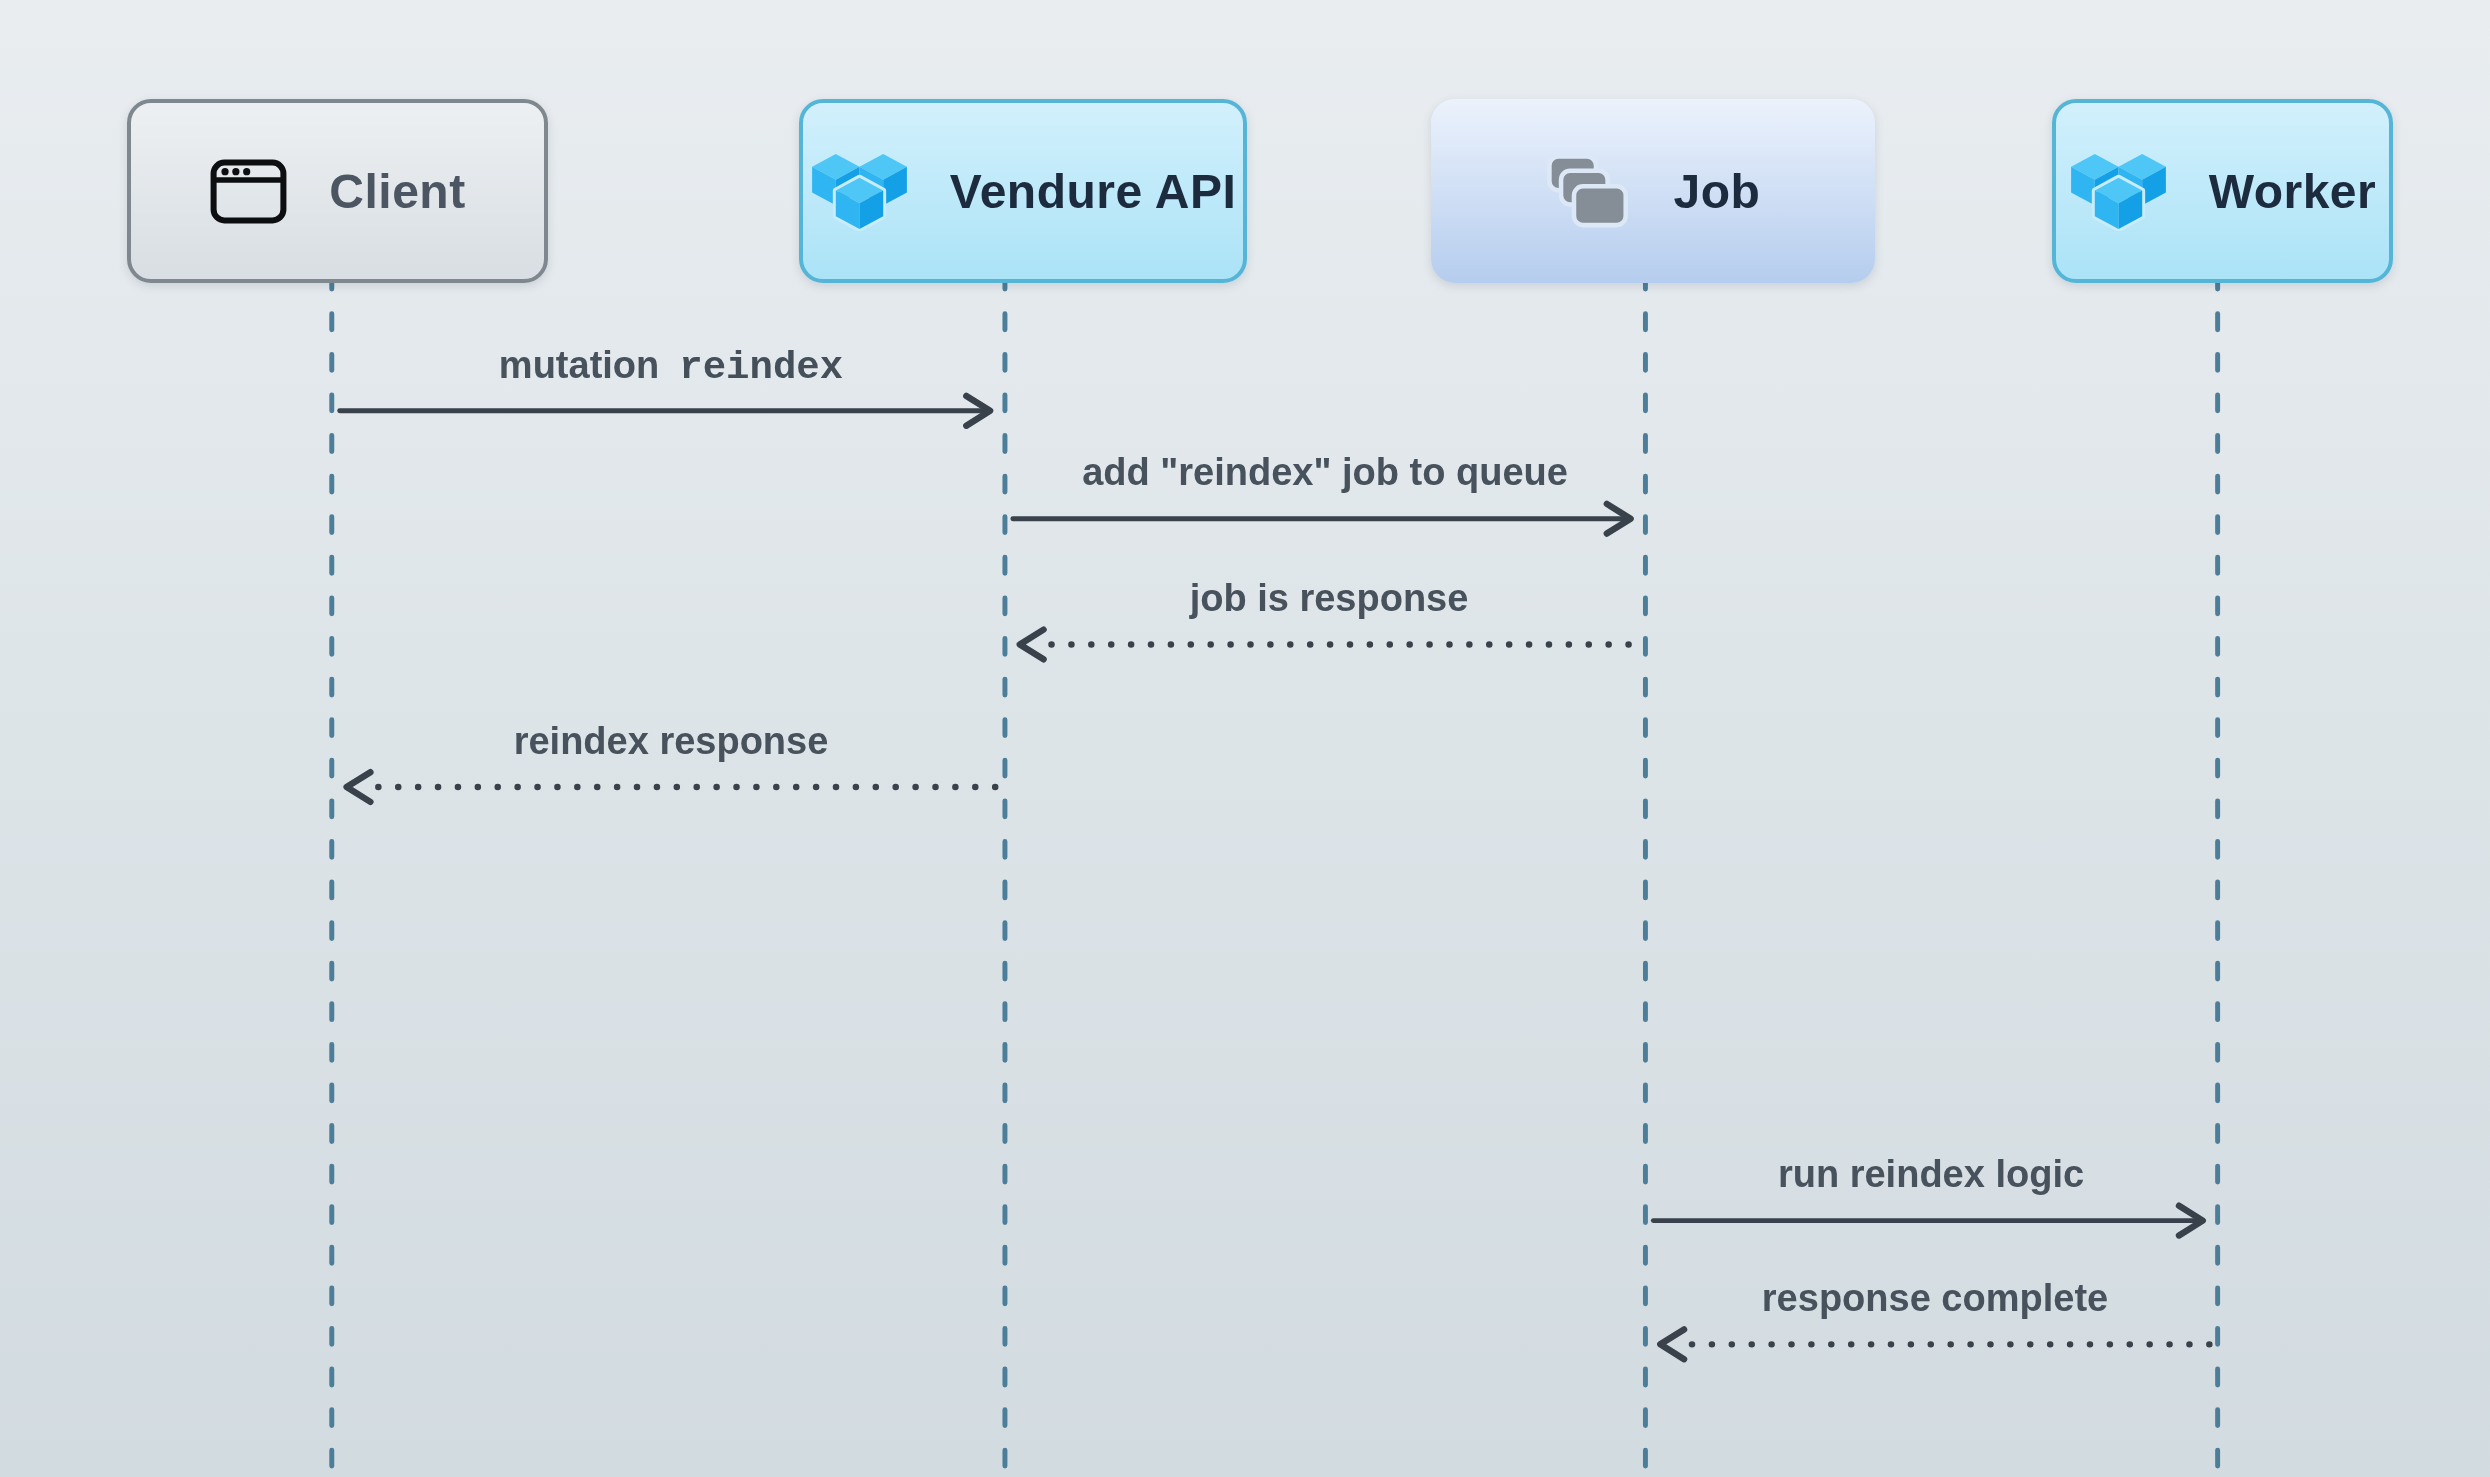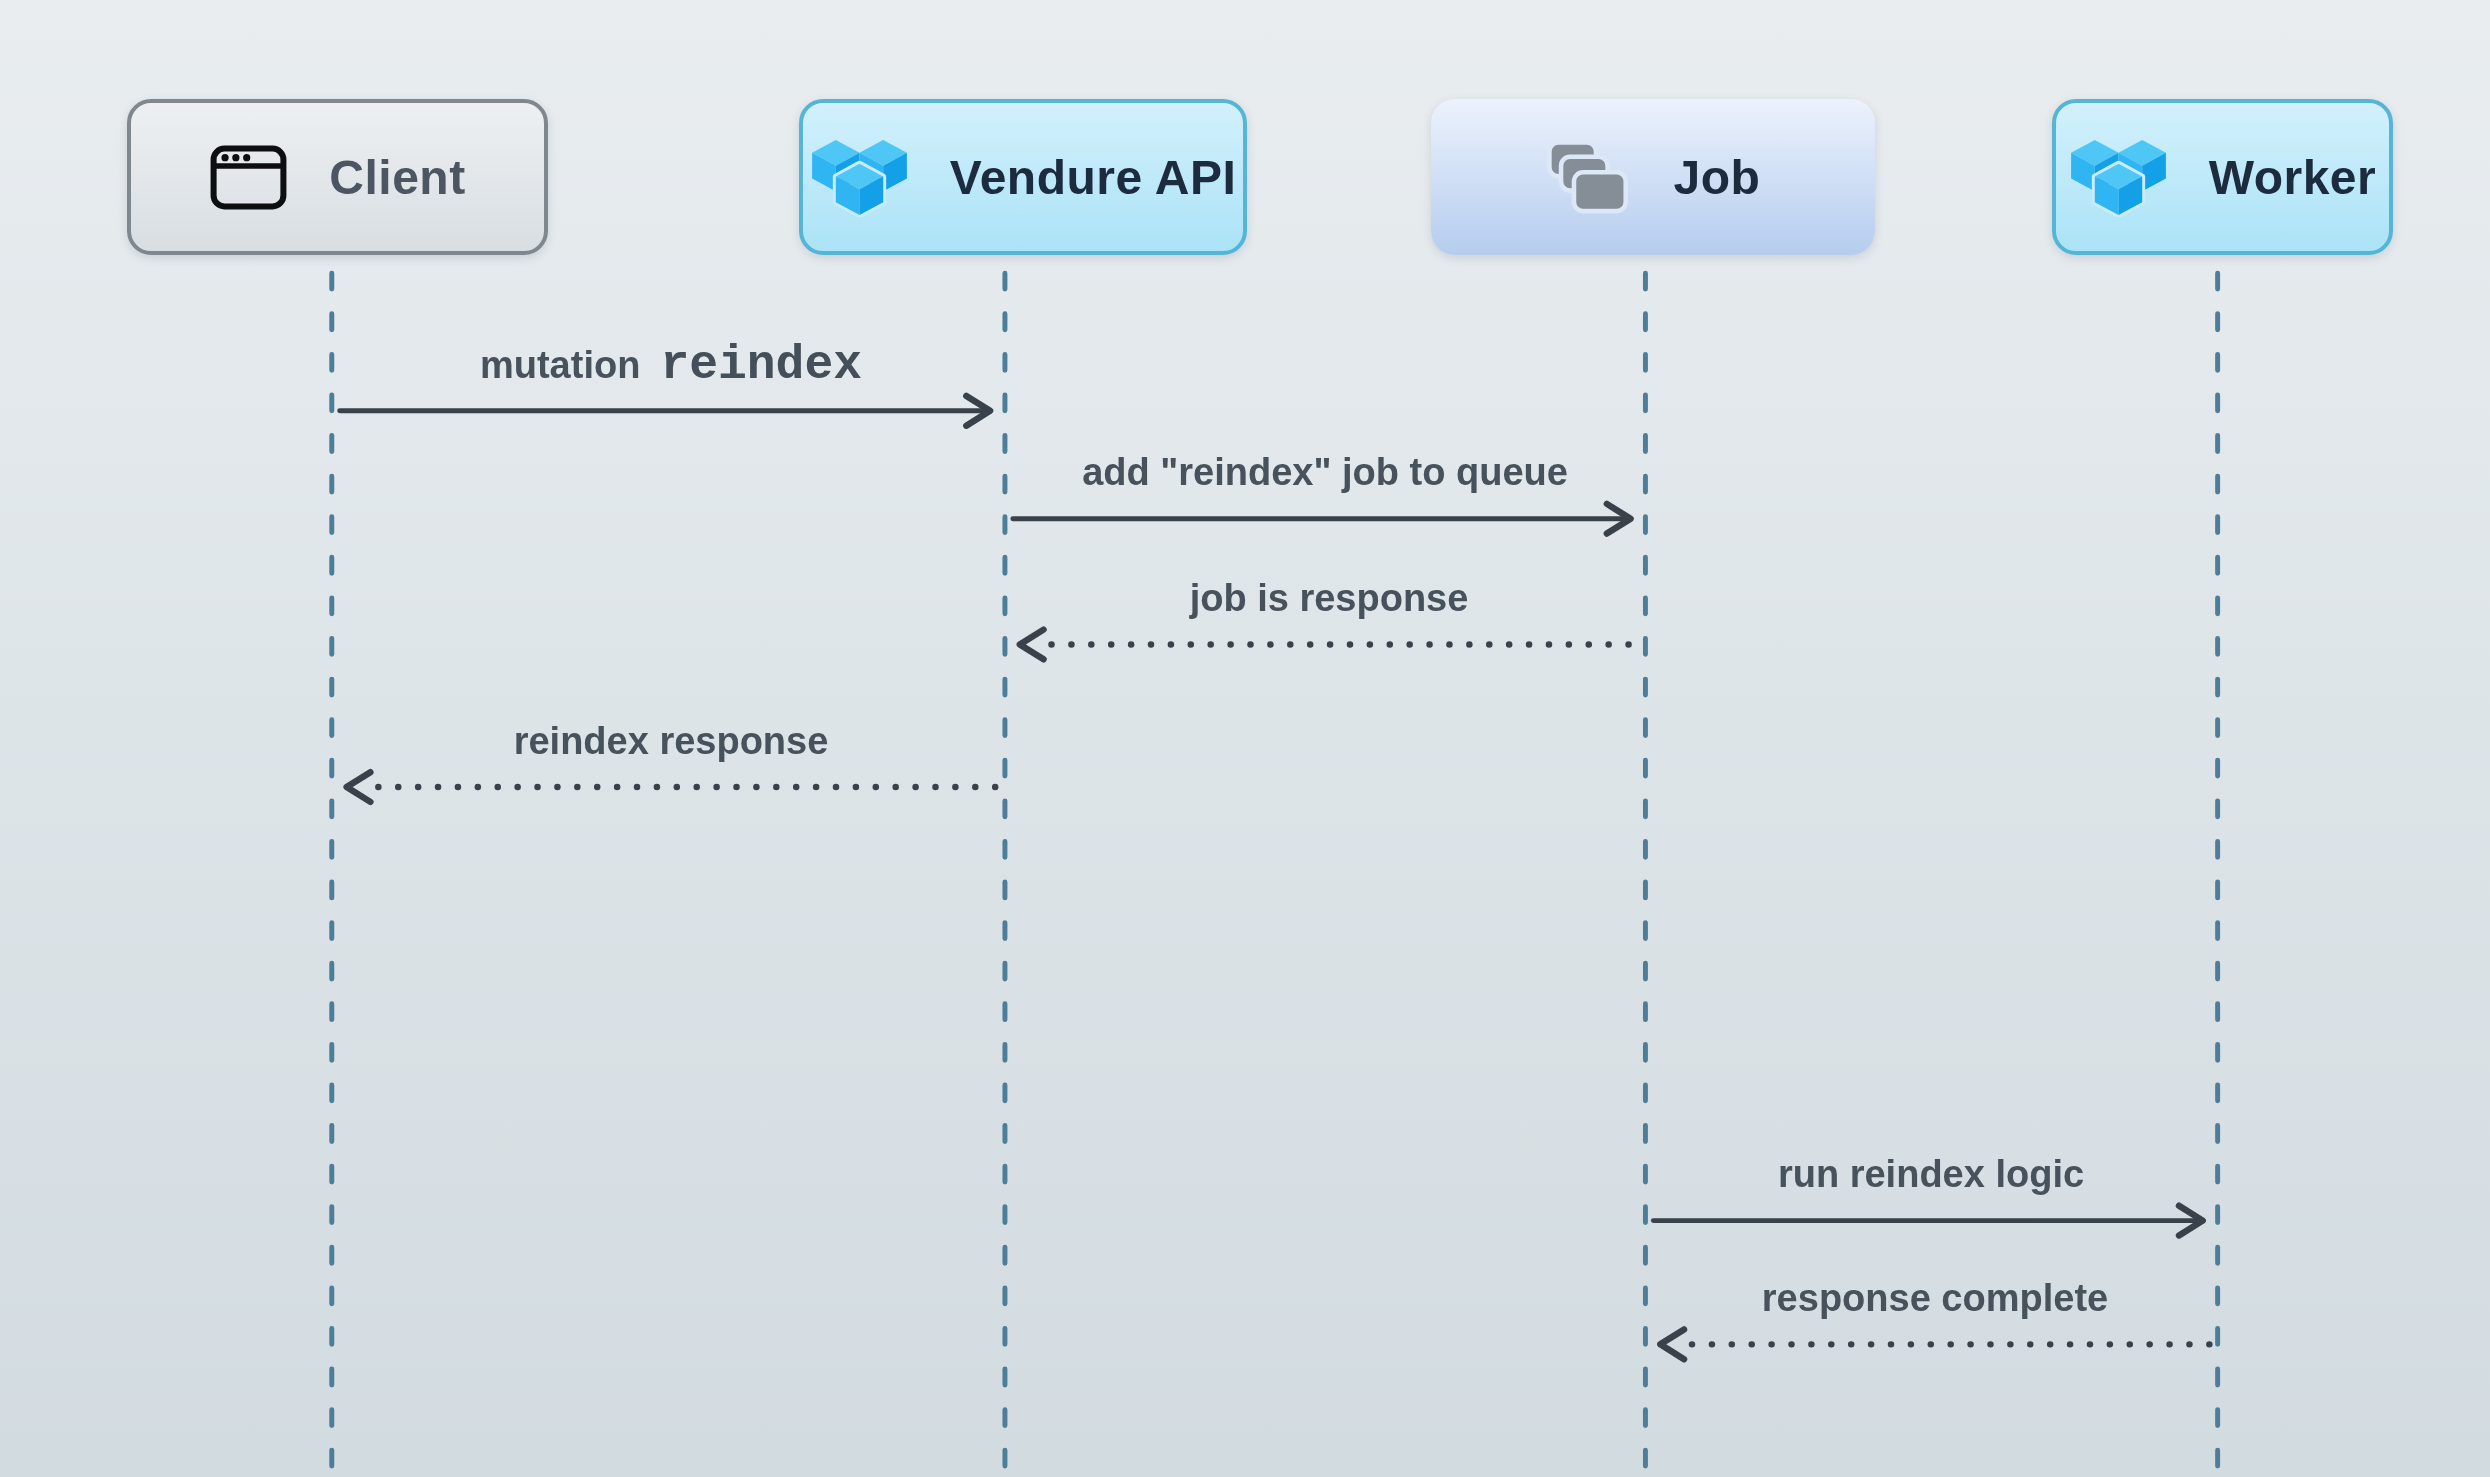--- a/index.html
+++ b/index.html
@@ -8,21 +8,21 @@
     font-family: "Liberation Sans", sans-serif;
   }
   .stage {
     position: relative; width: 2491px; height: 1477px;
     background: linear-gradient(180deg, #e9edf0 0%, #dee5e9 45%, #d2dbe0 100%);
   }
   .wires { position: absolute; left: 0; top: 0; width: 2491px; height: 1477px; }
 
   
   .actor {
-    position: absolute; top: 99px; height: 156px; box-sizing: border-box;
+    position: absolute; top: 99px; height: 184px; box-sizing: border-box;
     border-radius: 24px; display: flex; align-items: center; justify-content: center;
     gap: 41px; box-shadow: 0 3px 10px rgba(50, 70, 90, 0.15);
   }
   .actor--gray {
     background: linear-gradient(180deg, #edf0f2 0%, #d8dee3 100%);
     border: 4px solid #7f878f;
   }
   .actor--blue {
     background: linear-gradient(180deg, #d2f0fc 0%, #abe3f7 100%);
     border: 4px solid #55b5d6;
@@ -35,21 +35,21 @@
   .actor--gray .actor__label { color: #4c5662; }
   .actor__icon { display: block; flex: 0 0 auto; }
 
   
   .msg-label {
     position: absolute; transform: translateX(-50%); white-space: nowrap;
     font-size: 38px; font-weight: 700; color: #47525c; line-height: 44px;
   }
   .msg-label .code {
     font-family: "Liberation Mono", monospace; font-weight: 700;
-    font-size: 48px; margin-left: 20px; color: #444f59;
+    font-size: 39px; margin-left: 20px; color: #444f59;
   }
 </style>
 </head>
 <body>
 
 <div class="stage">
 
   <svg class="wires" viewBox="0 0 2516 1492">
 
     <g stroke="#4c7e99" stroke-width="5" stroke-linecap="round" stroke-dasharray="16 25">

